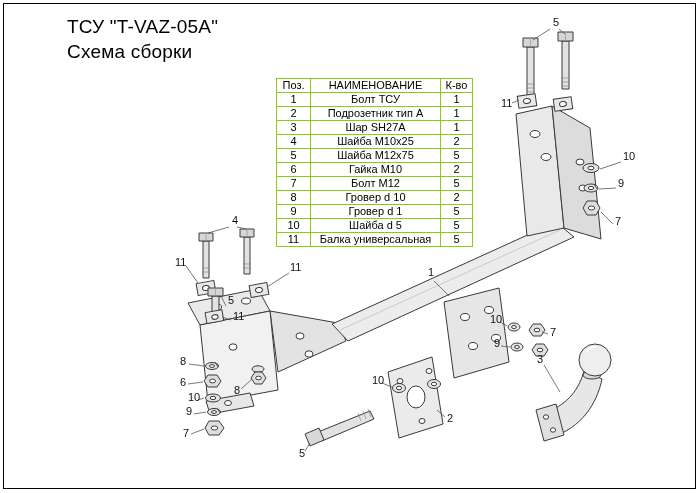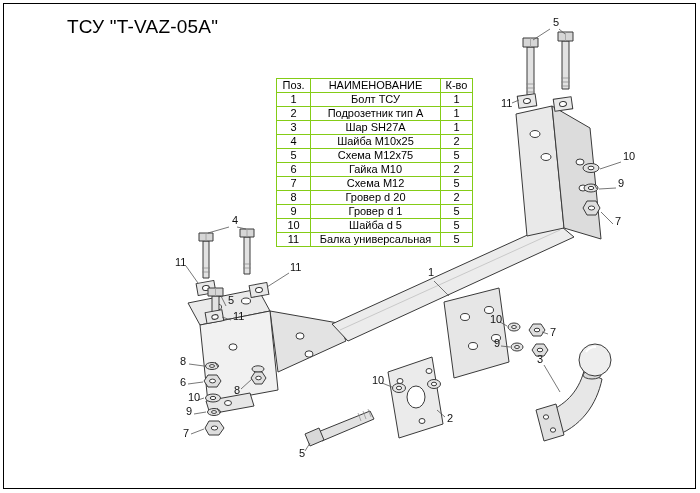--- a/index.html
+++ b/index.html
@@ -20,20 +20,21 @@
   .ld { stroke:#555; stroke-width:.8; }
 </style>
 </head>
 <body>
 
 <div class="page">
   <div class="sheet-border"></div>
 
   <div class="title-block">
     <div>ТСУ "T-VAZ-05A"</div>
+    <div>Схема сборки</div>
   </div>
 
   <table class="parts-table">
     <thead>
       <tr>
         <th class="col-pos">Поз.</th>
         <th class="col-name">НАИМЕНОВАНИЕ</th>
         <th class="col-qty">К-во</th>
       </tr>
     </thead>
@@ -53,36 +54,36 @@
         <td>Шар SH27A</td>
         <td>1</td>
       </tr>
       <tr>
         <td>4</td>
         <td>Шайба М10х25</td>
         <td>2</td>
       </tr>
       <tr>
         <td>5</td>
-        <td>Схема М12х75</td>
+        <td>Шайба М12х75</td>
         <td>5</td>
       </tr>
       <tr>
         <td>6</td>
         <td>Гайка М10</td>
         <td>2</td>
       </tr>
       <tr>
         <td>7</td>
-        <td>Схема М12</td>
+        <td>Болт М12</td>
         <td>5</td>
       </tr>
       <tr>
         <td>8</td>
-        <td>Гровер d 20</td>
+        <td>Гровер d 10</td>
         <td>2</td>
       </tr>
       <tr>
         <td>9</td>
         <td>Гровер d 1</td>
         <td>5</td>
       </tr>
       <tr>
         <td>10</td>
         <td>Шайба d 5</td>

